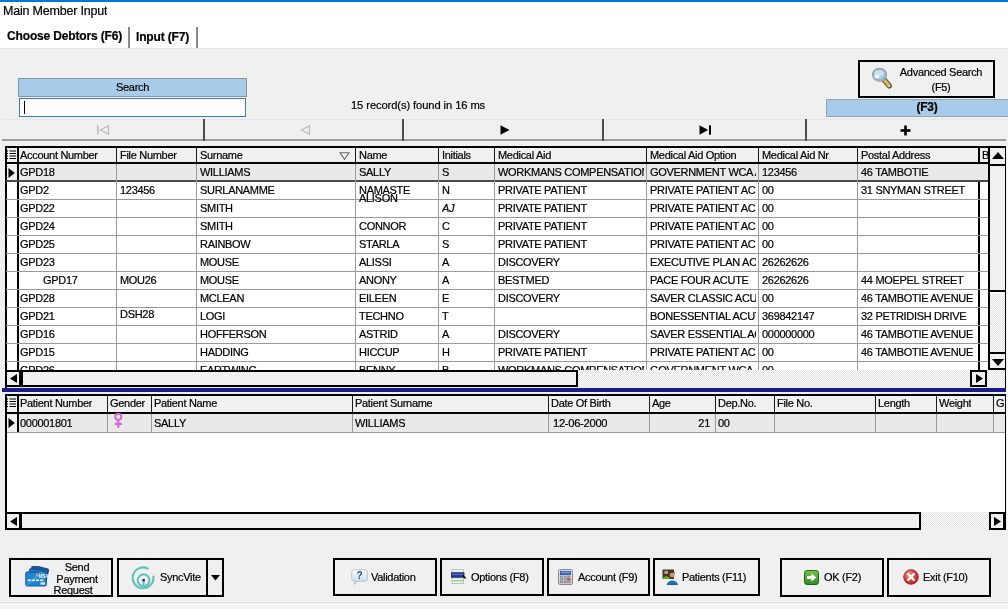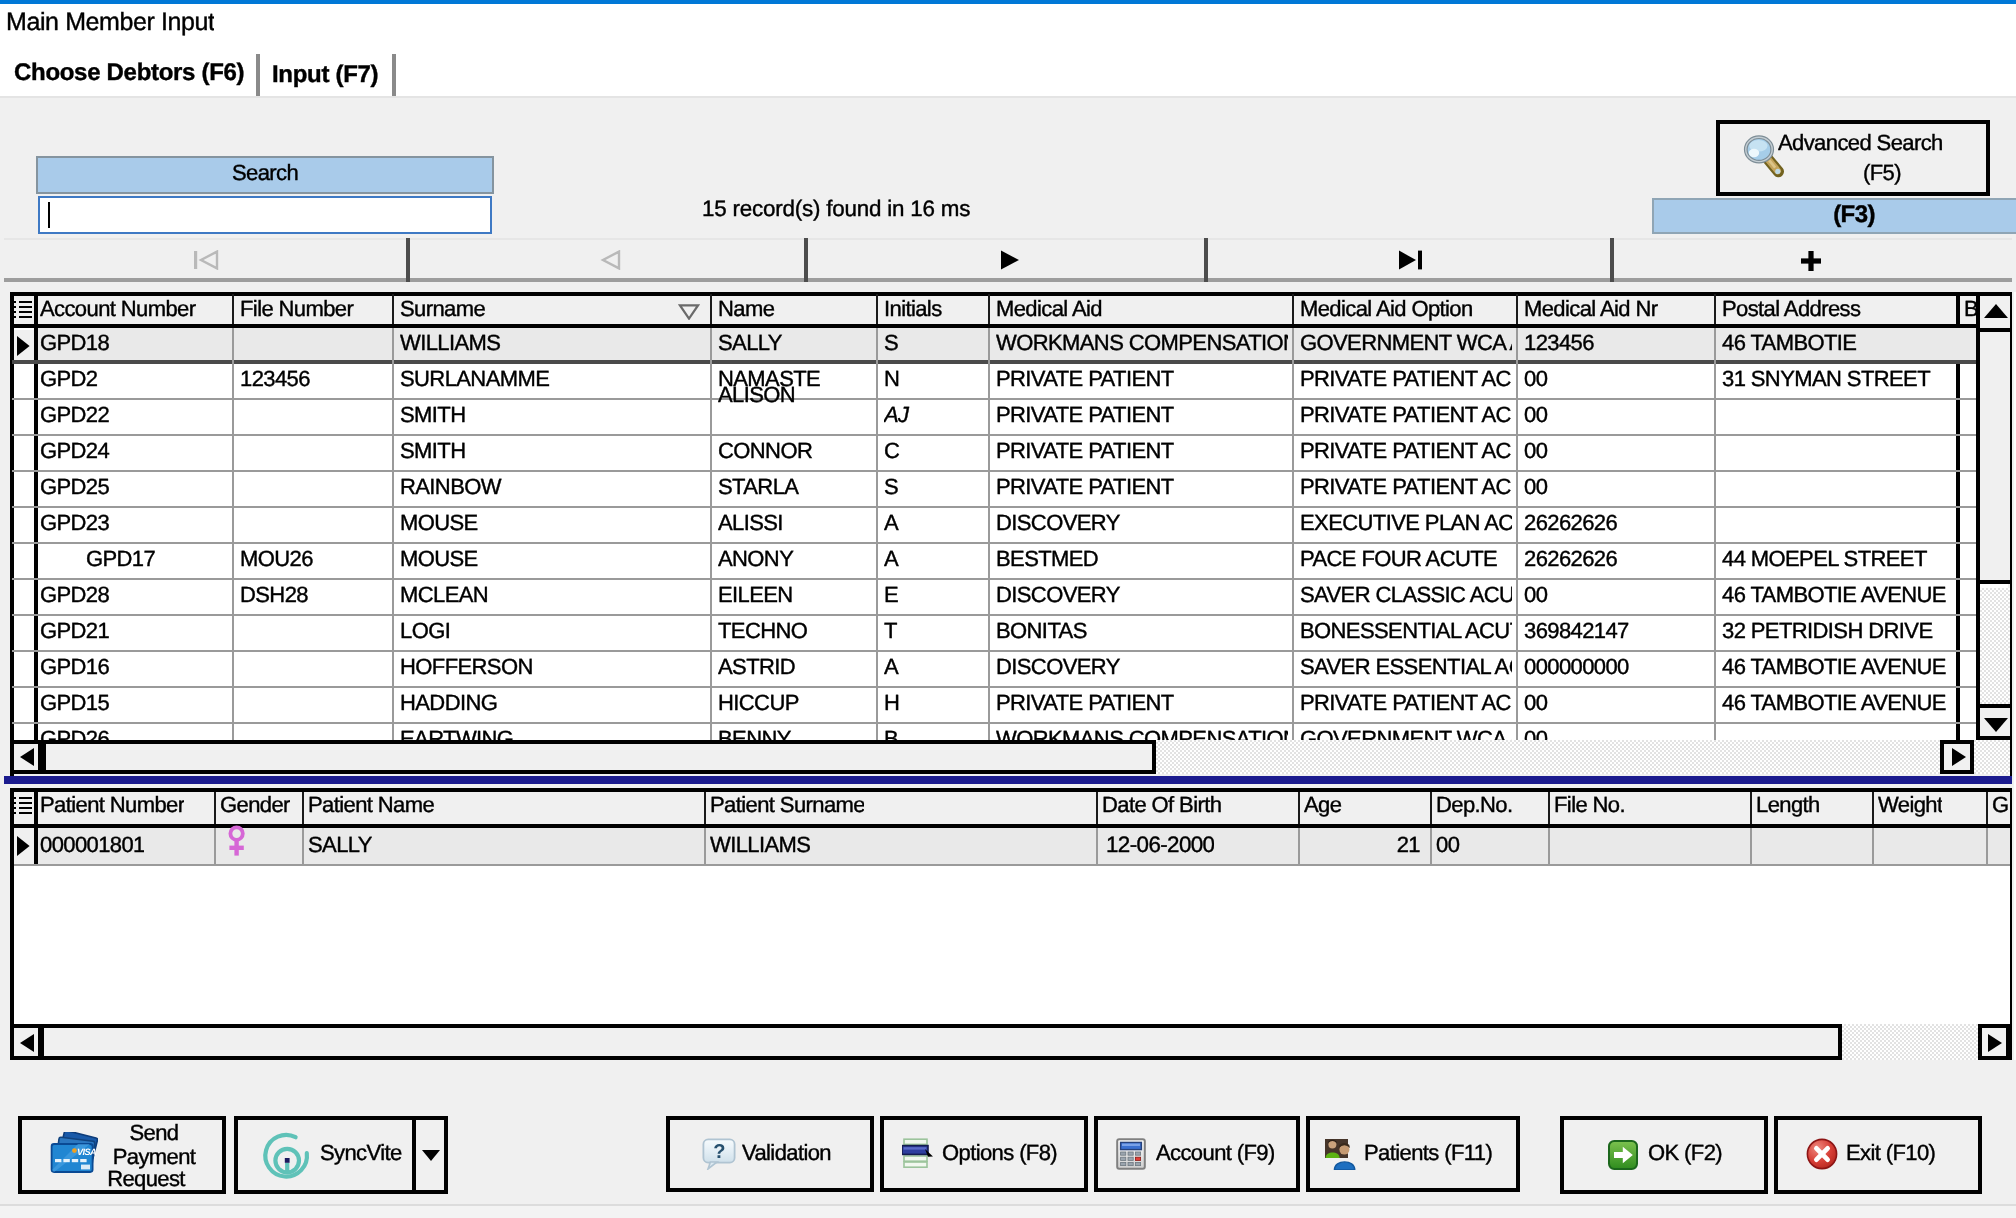--- a/index.html
+++ b/index.html
@@ -28,21 +28,21 @@
 <svg class="a" style="left:866px;top:66px" width="26" height="26" viewBox="0 0 26 26">
  <line x1="17.5" y1="13" x2="23.2" y2="19.8" stroke="#72621f" stroke-width="5.6" stroke-linecap="round"></line>
  <line x1="17.5" y1="13" x2="22.8" y2="19.4" stroke="#c4a45c" stroke-width="3.4" stroke-linecap="round"></line>
  <line x1="18.6" y1="14.2" x2="21.6" y2="17.8" stroke="#dcc488" stroke-width="1.4"></line>
  <circle cx="22.9" cy="19.7" r="1.3" fill="#bcd8e4"></circle>
  <ellipse cx="13.5" cy="8.7" rx="6.6" ry="6.1" fill="#a6cde8" stroke="#7d8d96" stroke-width="1.9"></ellipse>
  <ellipse cx="13.5" cy="8.7" rx="6.6" ry="6.1" fill="none" stroke="#c4ced4" stroke-width="0.7"></ellipse>
  <ellipse cx="13.2" cy="6.9" rx="4.6" ry="2.9" fill="#c6e2f2"></ellipse>
  <ellipse cx="11" cy="10.5" rx="2.6" ry="2.1" fill="#eef8fc"></ellipse>
 </svg>
-<div class="txt" style="left:889px;top:66px;font-size:11px;width:104px;">Advanced Search</div>
+<div class="txt" style="left:889px;top:66px;font-size:11px;width:104px;text-align:center;">Advanced Search</div>
 <div class="txt" style="left:889px;top:81px;font-size:11px;width:104px;text-align:center;">(F5)</div>
 <div class="a" style="left:826px;top:99px;width:182px;height:17.5px;background:#a9cbea;border:1px solid #8fa5b5;border-right:none;"></div>
 <div class="txt" style="left:836px;top:99px;font-size:12px;width:182px;height:17px;line-height:17px;text-align:center;font-weight:bold;">(F3)</div>
 <div class="a" style="left:2px;top:119px;width:1004px;height:22px;background:#f0f0f0;border-top:1px solid #e6e6e6;border-bottom:2px solid #9d9d9d;"></div>
 <div class="a" style="left:203px;top:119px;width:1.5px;height:22px;background:#4d4d4d;"></div>
 <div class="a" style="left:402px;top:119px;width:1.5px;height:22px;background:#4d4d4d;"></div>
 <div class="a" style="left:602px;top:119px;width:1.5px;height:22px;background:#4d4d4d;"></div>
 <div class="a" style="left:805px;top:119px;width:1.5px;height:22px;background:#4d4d4d;"></div>
 <svg class="a" style="left:96px;top:125px" width="15" height="10" viewBox="0 0 15 10">
  <rect x="1" y="0.5" width="1.6" height="9" fill="#b9b9b9"></rect>
@@ -166,34 +166,33 @@
 <div class="txt" style="left:114px;top:108px;width:74px;height:17px;line-height:17px;font-size:11px;">MOU26</div>
 <div class="txt" style="left:194px;top:108px;width:153px;height:17px;line-height:17px;font-size:11px;">MOUSE</div>
 <div class="txt" style="left:353px;top:108px;width:77px;height:17px;line-height:17px;font-size:11px;">ANONY</div>
 <div class="txt" style="left:436px;top:108px;width:50px;height:17px;line-height:17px;font-size:11px;">A</div>
 <div class="txt" style="left:492px;top:108px;width:146px;height:17px;line-height:17px;font-size:11px;">BESTMED</div>
 <div class="txt" style="left:644px;top:108px;width:106px;height:17px;line-height:17px;font-size:11px;">PACE FOUR ACUTE</div>
 <div class="txt" style="left:756px;top:108px;width:93px;height:17px;line-height:17px;font-size:11px;">26262626</div>
 <div class="txt" style="left:855px;top:108px;width:115px;height:17px;line-height:17px;font-size:11px;">44 MOEPEL STREET</div>
 <div class="a" style="left:0px;top:143px;width:998px;height:1px;background:#9a9a9a;"></div>
 <div class="txt" style="left:14px;top:126px;width:94px;height:17px;line-height:17px;font-size:11px;">GPD28</div>
-<div class="txt" style="left:114px;top:126px;width:74px;height:17px;line-height:17px;font-size:11px;">DSH28</div>
+<div class="txt" style="left:114px;top:142px;width:74px;height:17px;line-height:17px;font-size:11px;">DSH28</div>
 <div class="txt" style="left:194px;top:126px;width:153px;height:17px;line-height:17px;font-size:11px;">MCLEAN</div>
 <div class="txt" style="left:353px;top:126px;width:77px;height:17px;line-height:17px;font-size:11px;">EILEEN</div>
 <div class="txt" style="left:436px;top:126px;width:50px;height:17px;line-height:17px;font-size:11px;">E</div>
 <div class="txt" style="left:492px;top:126px;width:146px;height:17px;line-height:17px;font-size:11px;">DISCOVERY</div>
 <div class="txt" style="left:644px;top:126px;width:106px;height:17px;line-height:17px;font-size:11px;">SAVER CLASSIC ACUTE</div>
 <div class="txt" style="left:756px;top:126px;width:93px;height:17px;line-height:17px;font-size:11px;">00</div>
 <div class="txt" style="left:855px;top:126px;width:115px;height:17px;line-height:17px;font-size:11px;">46 TAMBOTIE AVENUE</div>
 <div class="a" style="left:0px;top:161px;width:998px;height:1px;background:#9a9a9a;"></div>
 <div class="txt" style="left:14px;top:144px;width:94px;height:17px;line-height:17px;font-size:11px;">GPD21</div>
 <div class="txt" style="left:194px;top:144px;width:153px;height:17px;line-height:17px;font-size:11px;">LOGI</div>
 <div class="txt" style="left:353px;top:144px;width:77px;height:17px;line-height:17px;font-size:11px;">TECHNO</div>
 <div class="txt" style="left:436px;top:144px;width:50px;height:17px;line-height:17px;font-size:11px;">T</div>
-<div class="txt" style="left:492px;top:144px;width:146px;height:17px;line-height:17px;font-size:11px;">BONITAS</div>
 <div class="txt" style="left:644px;top:144px;width:106px;height:17px;line-height:17px;font-size:11px;">BONESSENTIAL ACUTE</div>
 <div class="txt" style="left:756px;top:144px;width:93px;height:17px;line-height:17px;font-size:11px;">369842147</div>
 <div class="txt" style="left:855px;top:144px;width:115px;height:17px;line-height:17px;font-size:11px;">32 PETRIDISH DRIVE</div>
 <div class="a" style="left:0px;top:179px;width:998px;height:1px;background:#9a9a9a;"></div>
 <div class="txt" style="left:14px;top:162px;width:94px;height:17px;line-height:17px;font-size:11px;">GPD16</div>
 <div class="txt" style="left:194px;top:162px;width:153px;height:17px;line-height:17px;font-size:11px;">HOFFERSON</div>
 <div class="txt" style="left:353px;top:162px;width:77px;height:17px;line-height:17px;font-size:11px;">ASTRID</div>
 <div class="txt" style="left:436px;top:162px;width:50px;height:17px;line-height:17px;font-size:11px;">A</div>
 <div class="txt" style="left:492px;top:162px;width:146px;height:17px;line-height:17px;font-size:11px;">DISCOVERY</div>
 <div class="txt" style="left:644px;top:162px;width:106px;height:17px;line-height:17px;font-size:11px;">SAVER ESSENTIAL ACUTE</div>

